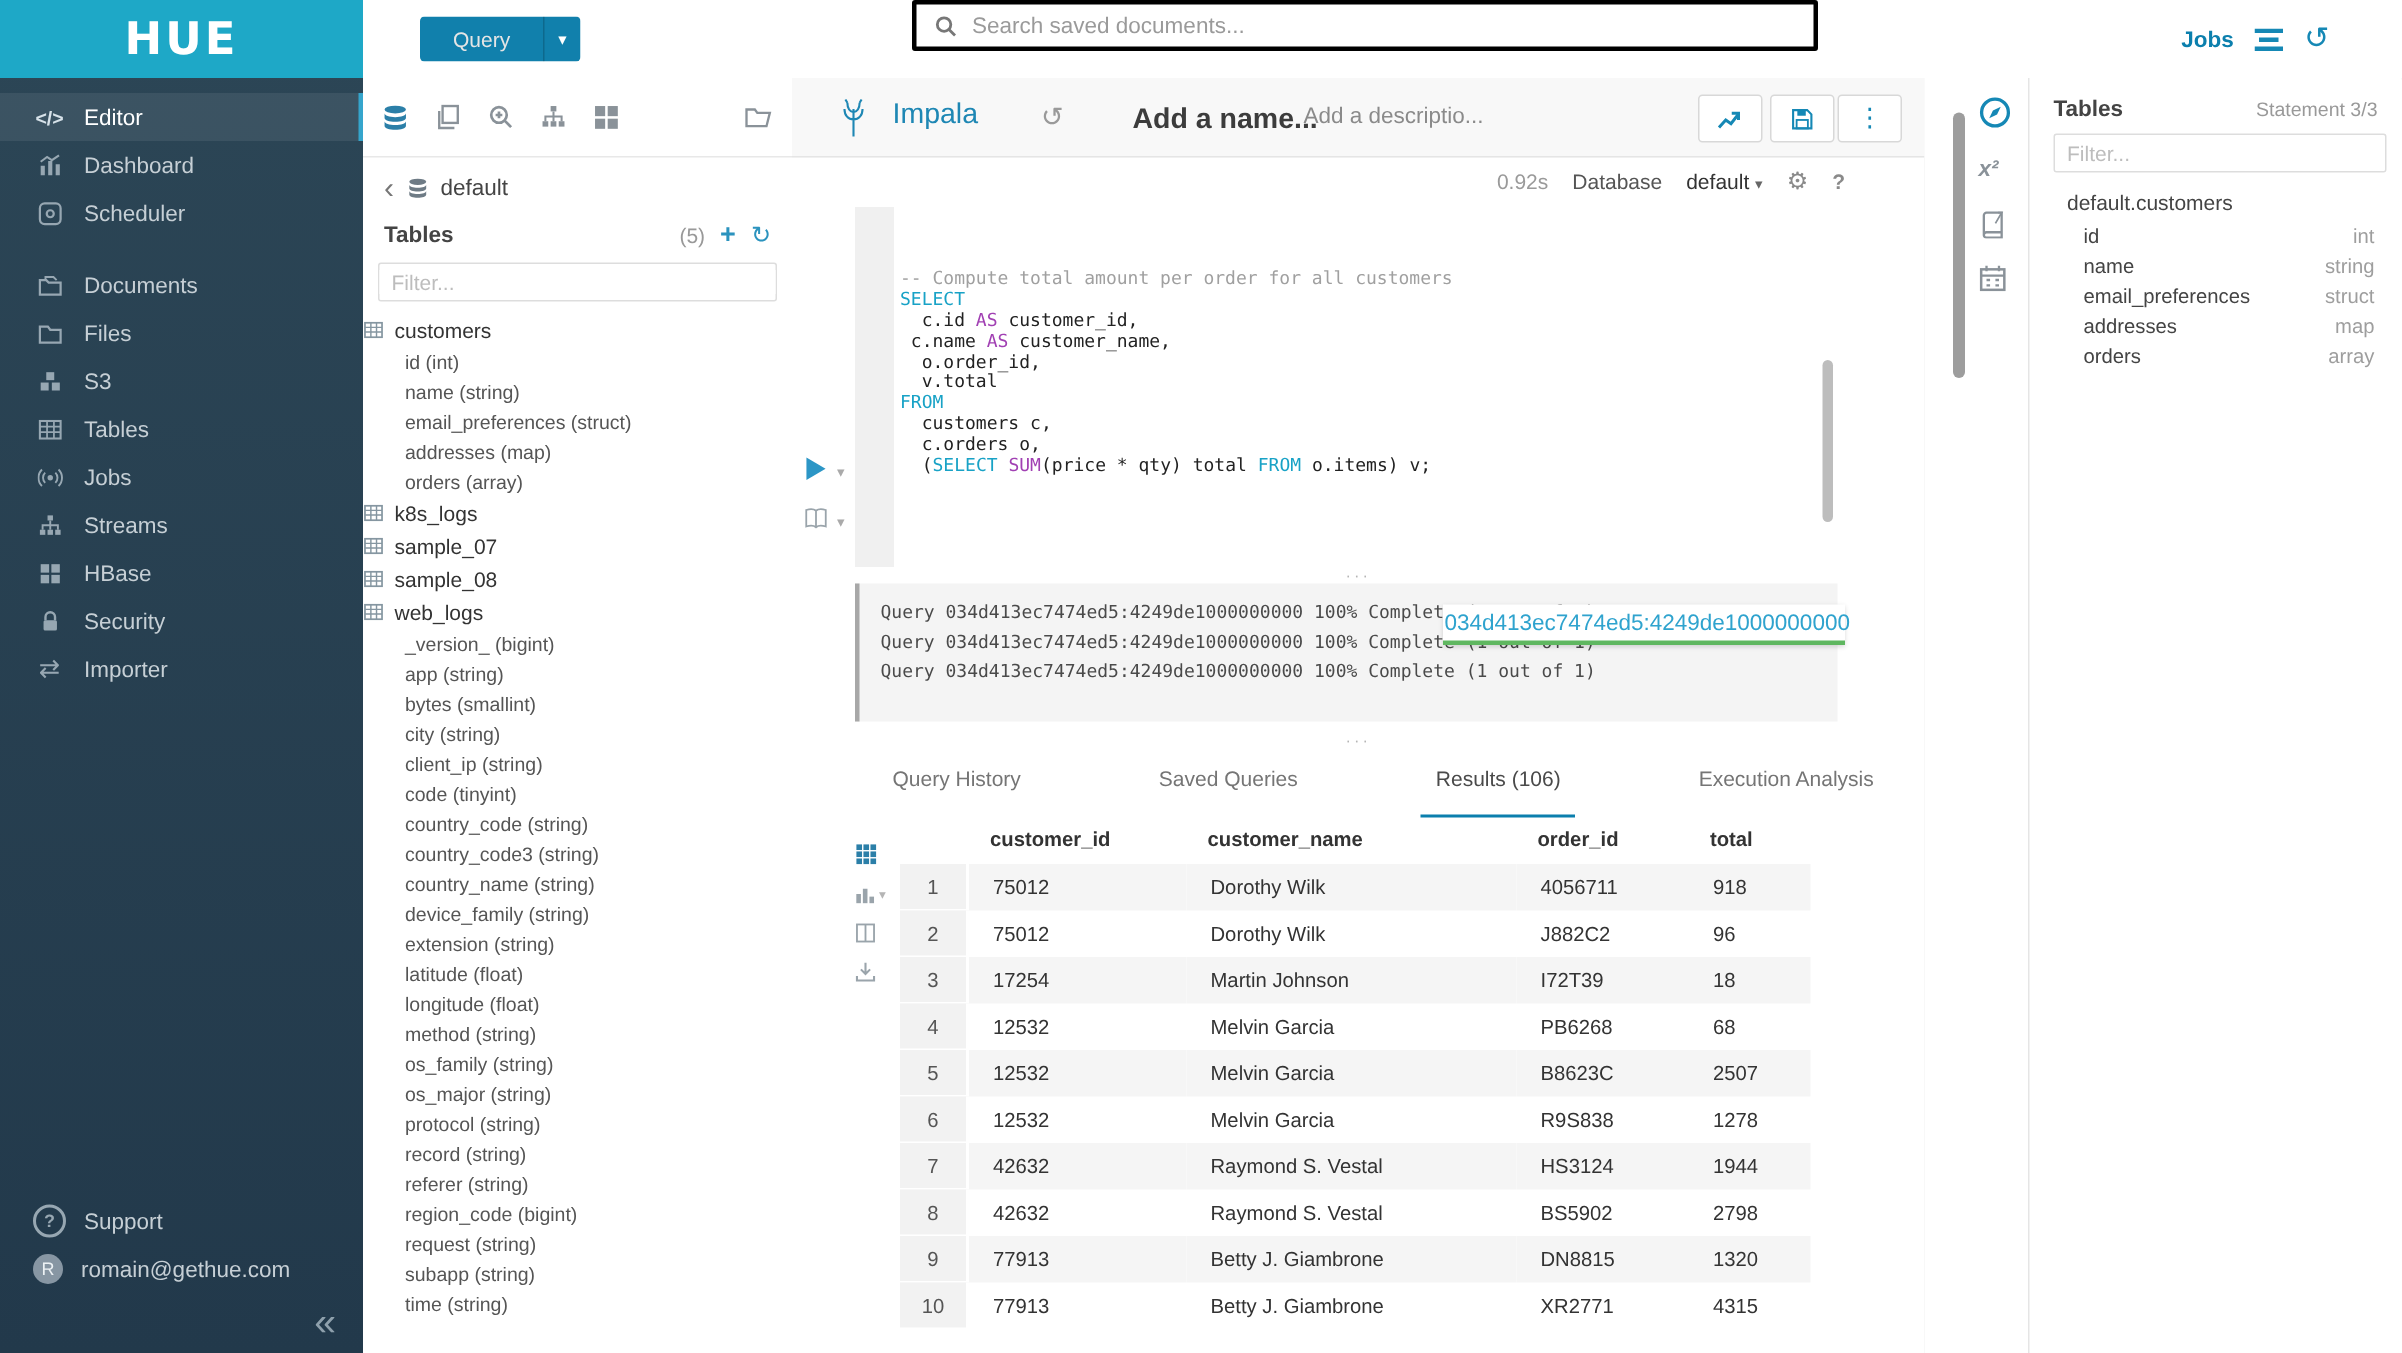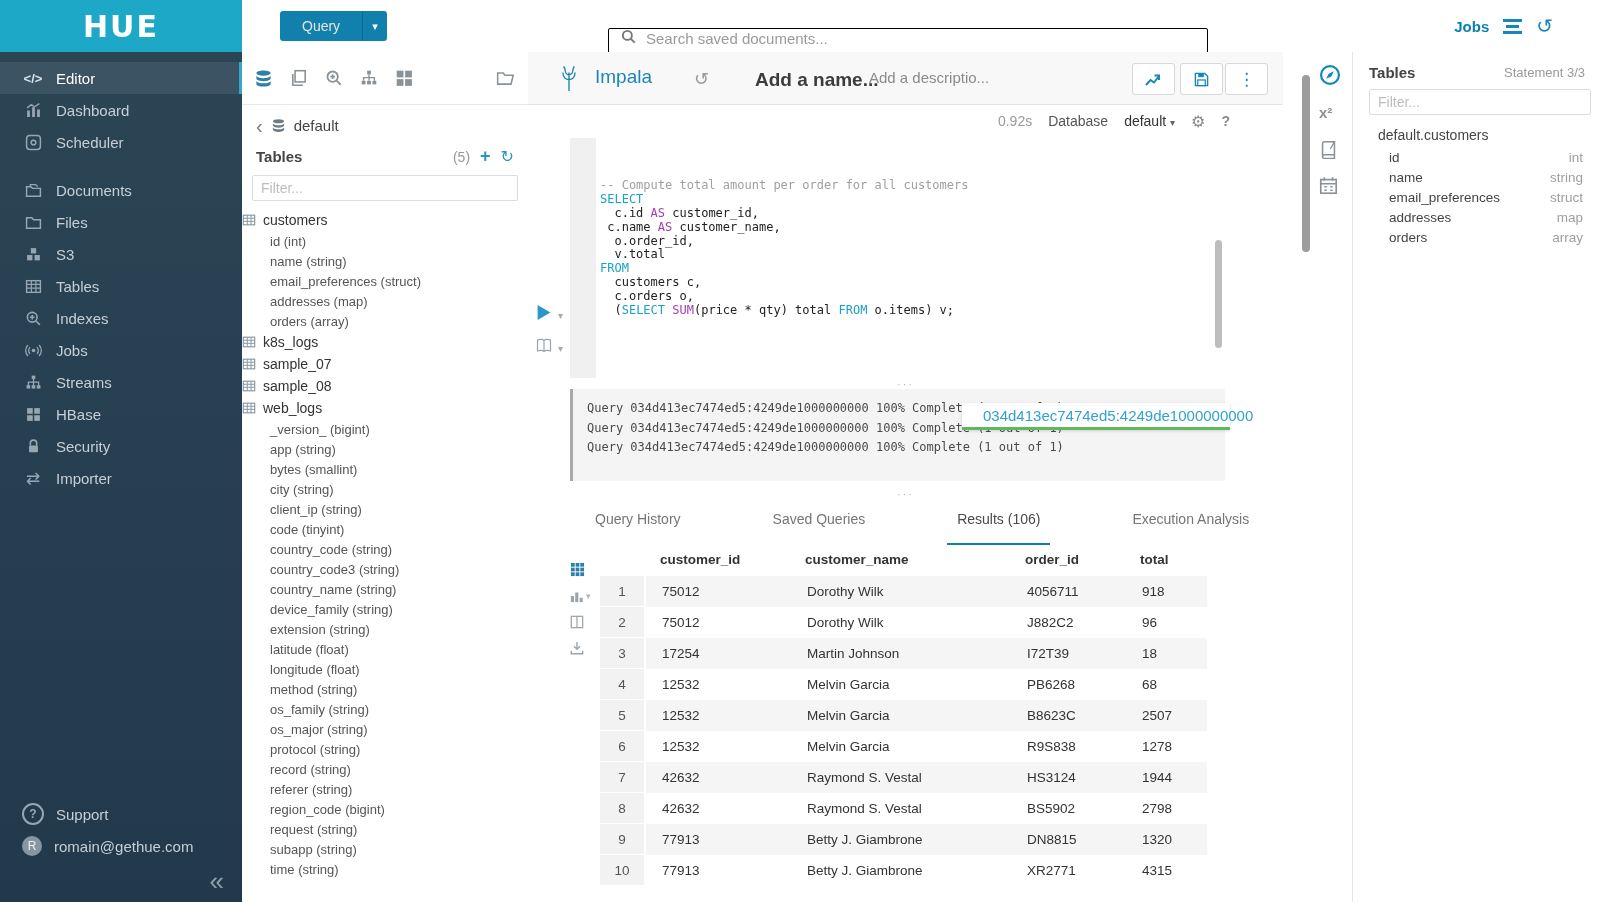--- a/index.html
+++ b/index.html
@@ -19,21 +19,21 @@
   .nav-gap{height:16px;}
   .sidebar-bottom{position:absolute;left:0;right:0;bottom:40px;}
   .collapse-btn{position:absolute;right:18px;bottom:8px;color:#8ea0ac;font-size:26px;line-height:1;cursor:pointer;}
   .avatar{width:20px;height:20px;border-radius:50%;background:#8796a3;color:#ecf1f4;font-size:12px;display:flex;align-items:center;justify-content:center;margin-right:12px;}
   .q-circle{width:18px;height:18px;border-radius:50%;border:2px solid #97a7b2;font-size:12px;display:flex;align-items:center;justify-content:center;margin-right:12px;color:#97a7b2;font-weight:bold;}
   
   .topbar{position:absolute;left:242px;right:0;top:0;height:52px;background:#fff;border-bottom:1px solid #d9d9d9;}
   .query-btn{position:absolute;left:38px;top:11px;height:30px;display:flex;border-radius:3px;overflow:hidden;cursor:pointer;}
   .query-btn .qb-main{background:#1180ac;color:#e5e5e5;font-size:14px;display:flex;align-items:center;padding:0 22px;}
   .query-btn .qb-caret{background:#1180ac;border-left:1px solid rgba(0,0,0,.18);color:#fff;display:flex;align-items:center;padding:0 9px;font-size:11px;}
-  .searchbox{position:absolute;left:366px;top:28px;width:598px;height:28px;border:1px solid #000000;border-radius:2px;display:flex;align-items:flex-start;background:#fff;}
+  .searchbox{position:absolute;left:366px;top:0;width:598px;height:28px;border:3px solid #000000;border-radius:2px;display:flex;align-items:center;background:#fff;}
   .searchbox .mag{margin:0 8px 0 12px;color:#777;}
   .searchbox input{border:0;outline:0;flex:1;font-size:15px;color:#444;font-family:inherit;background:transparent;}
   .searchbox input::placeholder{color:#9a9a9a;}
   .jobs-wrap{position:absolute;right:48px;top:0;height:52px;display:flex;align-items:center;gap:14px;}
   .jobs-label{color:#0b7fad;font-size:15px;font-weight:bold;cursor:pointer;}
   .glyph-btn{color:#1588b5;font-size:20px;cursor:pointer;line-height:1;}
   
   .left-assist{position:absolute;left:242px;top:52px;bottom:0;width:286px;background:#fff;border-right:1px solid #e0e0e0;}
   .la-toolbar{height:52px;border-bottom:1px solid #e8e8e8;display:flex;align-items:center;padding:0 12px;gap:17px;}
   .la-toolbar .tbi{color:#8a9299;cursor:pointer;}
@@ -83,21 +83,21 @@
   .run-btn{position:absolute;left:8px;top:252px;color:#2c96c6;cursor:pointer;}
   .run-caret{position:absolute;left:30px;top:258px;color:#aaa;font-size:10px;cursor:pointer;}
   .present-btn{position:absolute;left:8px;top:286px;color:#9aa4ab;cursor:pointer;}
   .present-caret{position:absolute;left:30px;top:291px;color:#aaa;font-size:10px;cursor:pointer;}
   .code-scroll{position:absolute;left:687px;top:188px;width:7px;height:108px;background:#bdbdbd;border-radius:4px;cursor:pointer;}
   .split-dots{position:absolute;left:0;right:0;text-align:center;color:#b5b5b5;font-size:11px;letter-spacing:2px;height:10px;line-height:10px;cursor:row-resize;}
   
   .log-box{position:absolute;left:42px;top:337px;width:655px;height:92px;background:#f4f4f4;border-left:3px solid #a8a8a8;box-sizing:border-box;padding:10px 0 0 14px;}
   .log-line{font-family:"DejaVu Sans Mono","Liberation Mono",monospace;font-size:12px;color:#4a4a4a;line-height:19.5px;white-space:pre;}
   .log-tip{position:absolute;left:434px;top:351px;width:268px;height:27px;background:#fff;box-shadow:0 1px 3px rgba(0,0,0,.15);
-           border-bottom:3px solid #5fb760;box-sizing:border-box;display:flex;align-items:center;padding-left:21px;
+           border-bottom:3px solid #5fb760;box-sizing:border-box;display:flex;align-items:center;padding-left:1px;
            color:#2fa3ce;font-size:15px;cursor:pointer;}
   
   .tabs{position:absolute;top:453px;left:0;right:0;height:40px;display:flex;padding-left:57px;gap:72px;font-size:14px;color:#757575;}
   .tab{padding:6px 10px 12px 10px;cursor:pointer;}
   .tab.active{color:#4a4a4a;border-bottom:2px solid #0b7fad;}
   
   .res-rail{position:absolute;left:42px;top:510px;width:26px;display:flex;flex-direction:column;gap:12px;align-items:flex-start;}
   .res-rail .ri{color:#9aa4ab;cursor:pointer;display:flex;align-items:center;gap:2px;}
   .res-rail .ri.active{color:#2b7fa8;}
   .res-rail .ri .ca{font-size:9px;color:#b5b5b5;}
@@ -110,21 +110,21 @@
   .c-oid{width:115px;flex:none;padding-left:16px;box-sizing:border-box;}
   .c-total{width:81px;flex:none;padding-left:16px;box-sizing:border-box;}
   .res-row .c-num{background:#f2f2f2;align-self:stretch;line-height:31px;border-right:2px solid #fff;border-bottom:1px solid #fff;}
   .res-row:nth-child(odd) .cell{background:#f5f5f5;}
   .res-row .cell{align-self:stretch;line-height:31px;}
   
   .right-rail{position:absolute;left:1283px;top:52px;bottom:0;width:69px;background:#fff;}
   .page-scroll{position:absolute;left:19px;top:23px;width:8px;height:177px;background:#9d9d9d;border-radius:4px;cursor:pointer;}
   .rail-ic{position:absolute;left:36px;color:#8a9299;cursor:pointer;}
   .rail-ic.active{color:#1588b5;}
-  .x2{font-size:15px;font-weight:bold;color:#8a9299;}
+  .x2{font-size:15px;font-weight:bold;color:#8a9299;font-style:italic;}
   .right-panel{position:absolute;left:1352px;right:0;top:52px;bottom:0;background:#fff;border-left:1px solid #e5e5e5;}
   .rp-head{display:flex;align-items:center;padding:12px 16px 6px 16px;}
   .rp-title{font-weight:bold;font-size:15px;color:#444;}
   .rp-stmt{margin-left:auto;color:#999;font-size:13px;}
   .rp-filter{margin:2px 10px 8px 16px;border:1px solid #ddd;border-radius:2px;height:24px;display:flex;align-items:center;}
   .rp-filter input{border:0;outline:0;width:100%;padding:0 8px;font-size:14px;color:#555;font-family:inherit;}
   .rp-filter input::placeholder{color:#bdbdbd;}
   .rp-table{display:flex;align-items:center;gap:9px;padding:4px 16px;font-size:14px;color:#444;cursor:pointer;}
   .rp-table .info-i{color:#338bb8;font-weight:bold;font-family:"Liberation Serif",serif;font-style:italic;font-size:15px;}
   .rp-col{display:flex;align-items:center;height:20px;padding:0 18px 0 36px;font-size:13.5px;color:#444;cursor:pointer;}
@@ -189,29 +189,20 @@
       <span>S3</span>
     </div>
     <div class="nav-item">
       <span class="nav-ic">
           <svg width="17" height="17" viewBox="0 0 16 16">
             <rect x="1.5" y="2.5" width="13" height="11" fill="none" stroke="currentColor" stroke-width="1.3"></rect>
             <path d="M1.5 6h13M1.5 9.5h13M6 2.5v11M10.3 2.5v11" stroke="currentColor" stroke-width="1.1"></path>
           </svg>
         </span>
       <span>Tables</span>
-    </div>
-    <div class="nav-item">
-      <span class="nav-ic">
-          <svg width="17" height="17" viewBox="0 0 16 16">
-            <circle cx="6.8" cy="6.8" r="4.6" fill="none" stroke="currentColor" stroke-width="1.5"></circle>
-            <path d="M10.3 10.3L14 14M4.6 6.8h4.4M6.8 4.6V9" stroke="currentColor" stroke-width="1.5"></path>
-          </svg>
-        </span>
-      <span>Indexes</span>
     </div>
     <div class="nav-item">
       <span class="nav-ic">
           <svg width="17" height="17" viewBox="0 0 16 16">
             <circle cx="8" cy="8" r="1.7" fill="currentColor"></circle>
             <path d="M4.8 4.8a4.5 4.5 0 000 6.4M11.2 4.8a4.5 4.5 0 010 6.4M2.8 2.8a7.3 7.3 0 000 10.4M13.2 2.8a7.3 7.3 0 010 10.4" fill="none" stroke="currentColor" stroke-width="1.2"></path>
           </svg>
         </span>
       <span>Jobs</span>
     </div>

